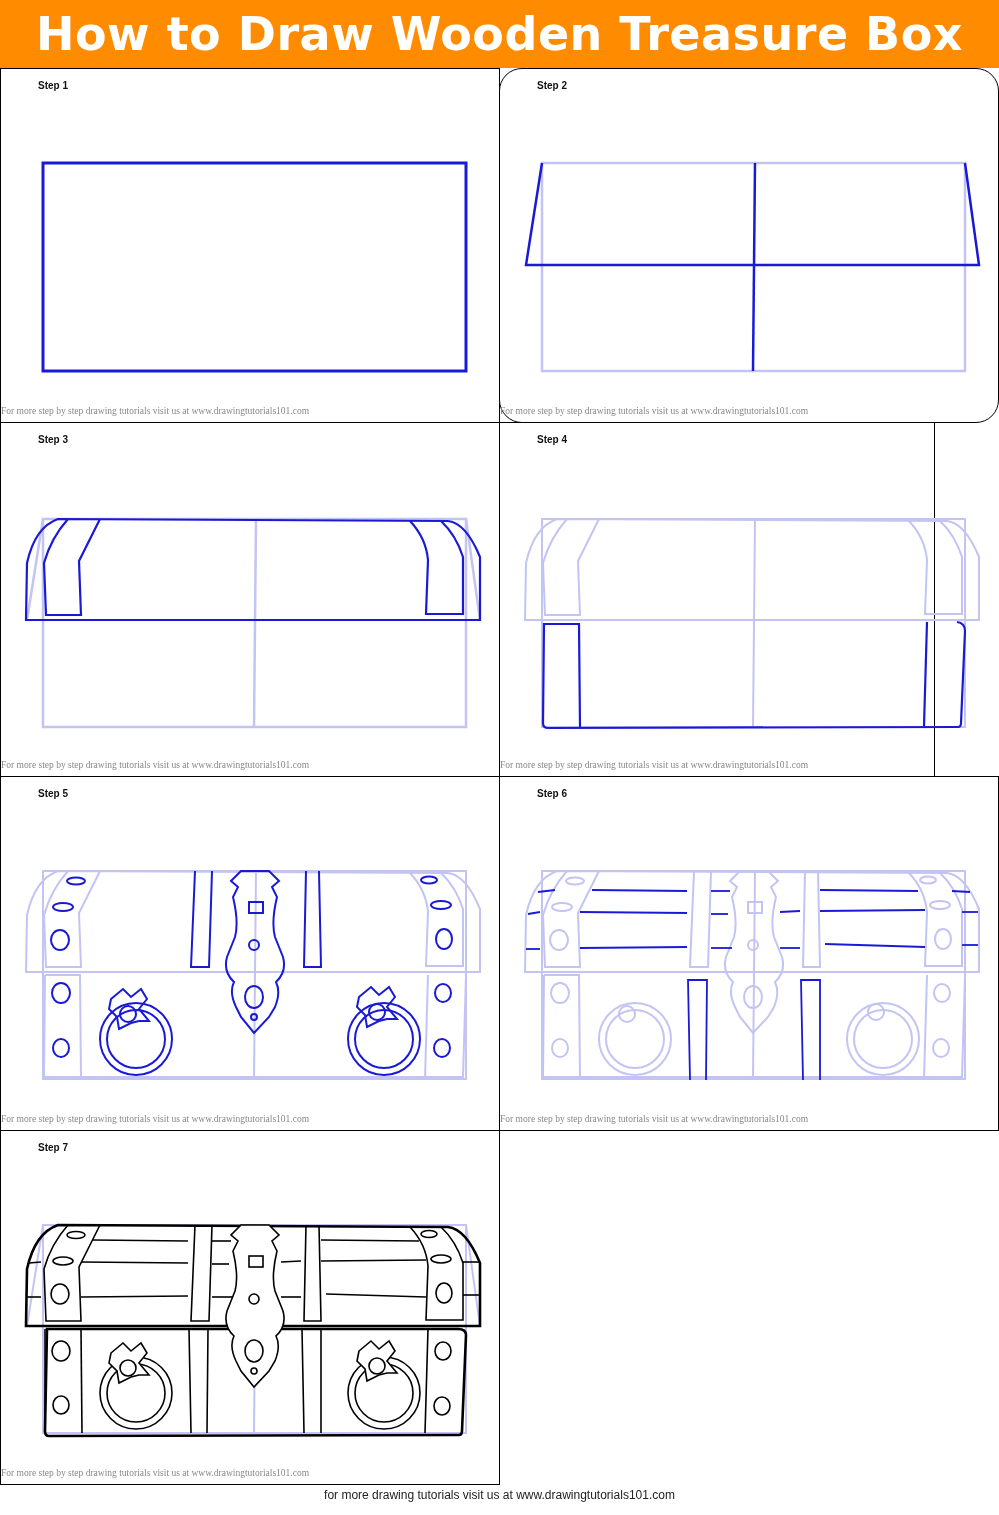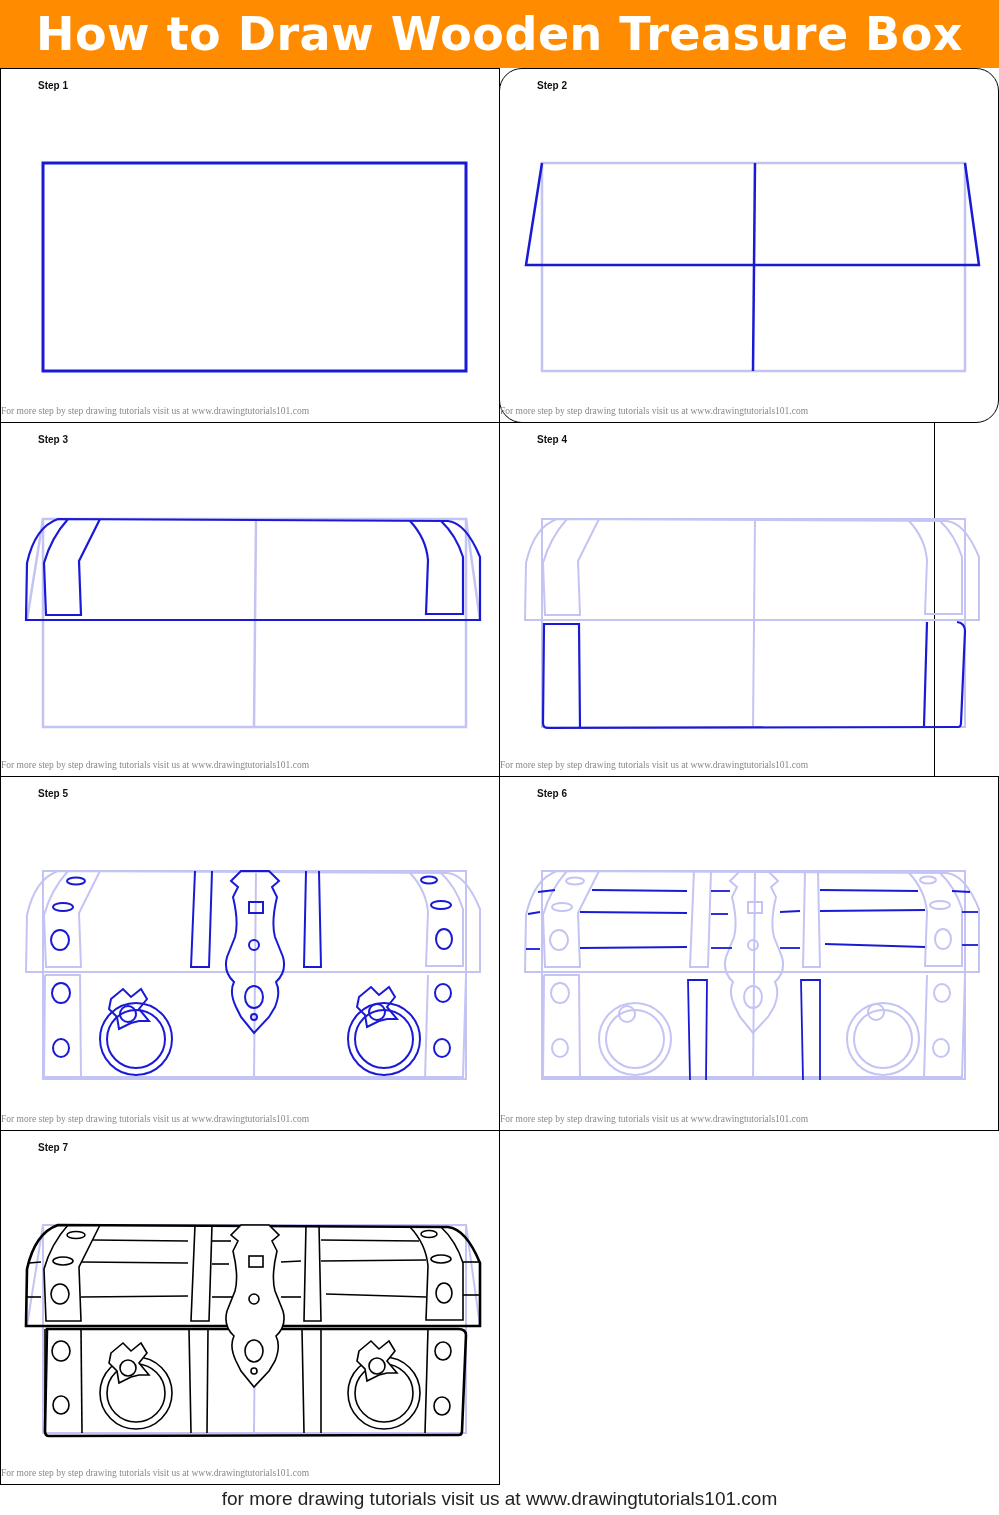--- a/index.html
+++ b/index.html
@@ -4,21 +4,21 @@
 <style>
   html, body { margin: 0; padding: 0; background: #ffffff; }
   body { width: 999px; height: 1515px; position: relative; overflow: hidden; font-family: "DejaVu Sans", sans-serif; }
   .header { position: absolute; left: 0; top: 0; width: 999px; height: 68px; background: #ff8c00; display: flex; align-items: center; justify-content: center; }
   .header h1 { margin: 0; color: #ffffff; font-family: "DejaVu Sans", sans-serif; font-weight: bold; font-size: 46px; letter-spacing: 0.5px; }
   .grid { position: absolute; left: 0; top: 68px; width: 999px; }
   .cell { position: absolute; box-sizing: border-box; border: 1px solid #000; background: #fff; }
   .cell .label { position: absolute; left: 17px; top: 11px; font-family: "Liberation Sans", sans-serif; font-weight: bold; font-size: 10px; color: #111; margin-left: 20px; }
   .cell .credit { position: absolute; left: 0; right: 0; bottom: 6px; font-family: "Liberation Serif", serif; font-size: 9.5px; color: #888; }
   .cell svg { position: absolute; left: 0; top: 0; }
-  .footer { position: absolute; left: 0; top: 1488px; width: 999px; text-align: center; font-family: "Liberation Sans", sans-serif; font-size: 19px; color: #222; }
+  .footer { position: absolute; left: 0; top: 1488px; width: 999px; text-align: center; font-family: "Liberation Sans", sans-serif; font-size: 12px; color: #222; }
 </style>
 </head>
 <body>
 
 <div class="header">
   <h1>How to Draw Wooden Treasure Box</h1>
 </div>
 
 <div class="grid">
 

